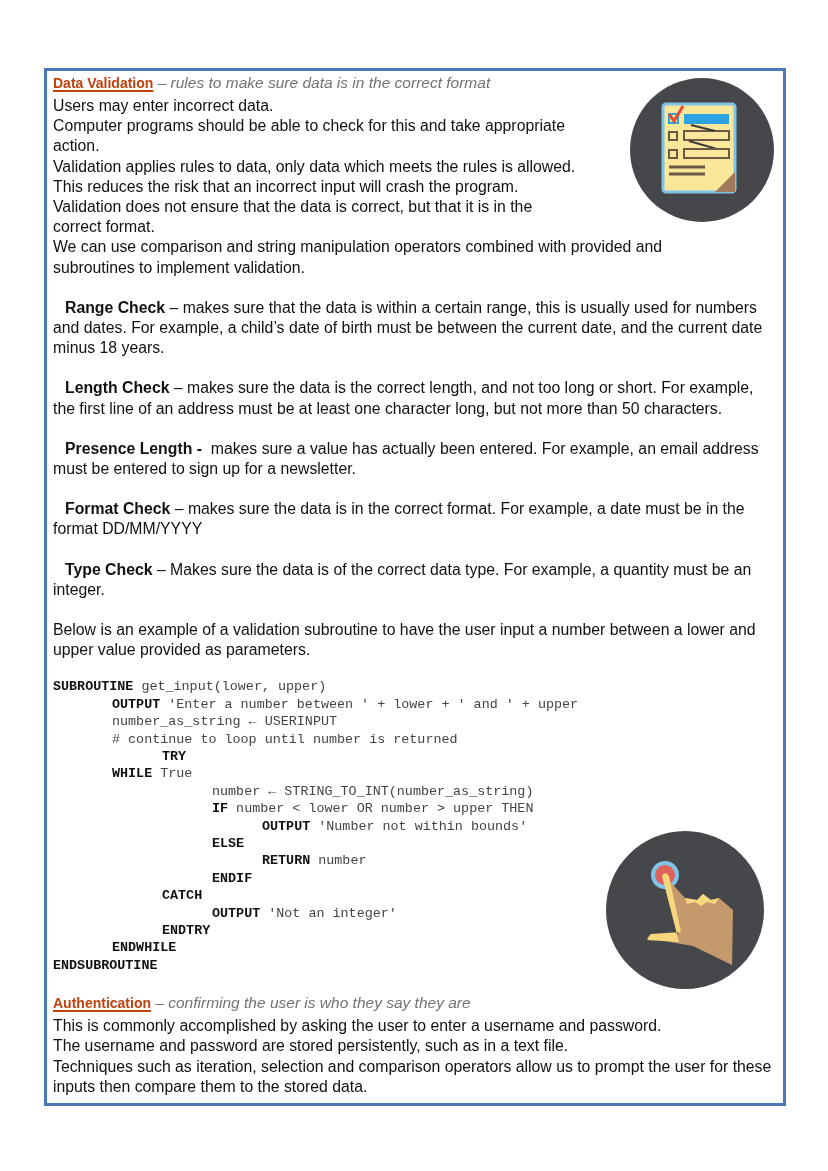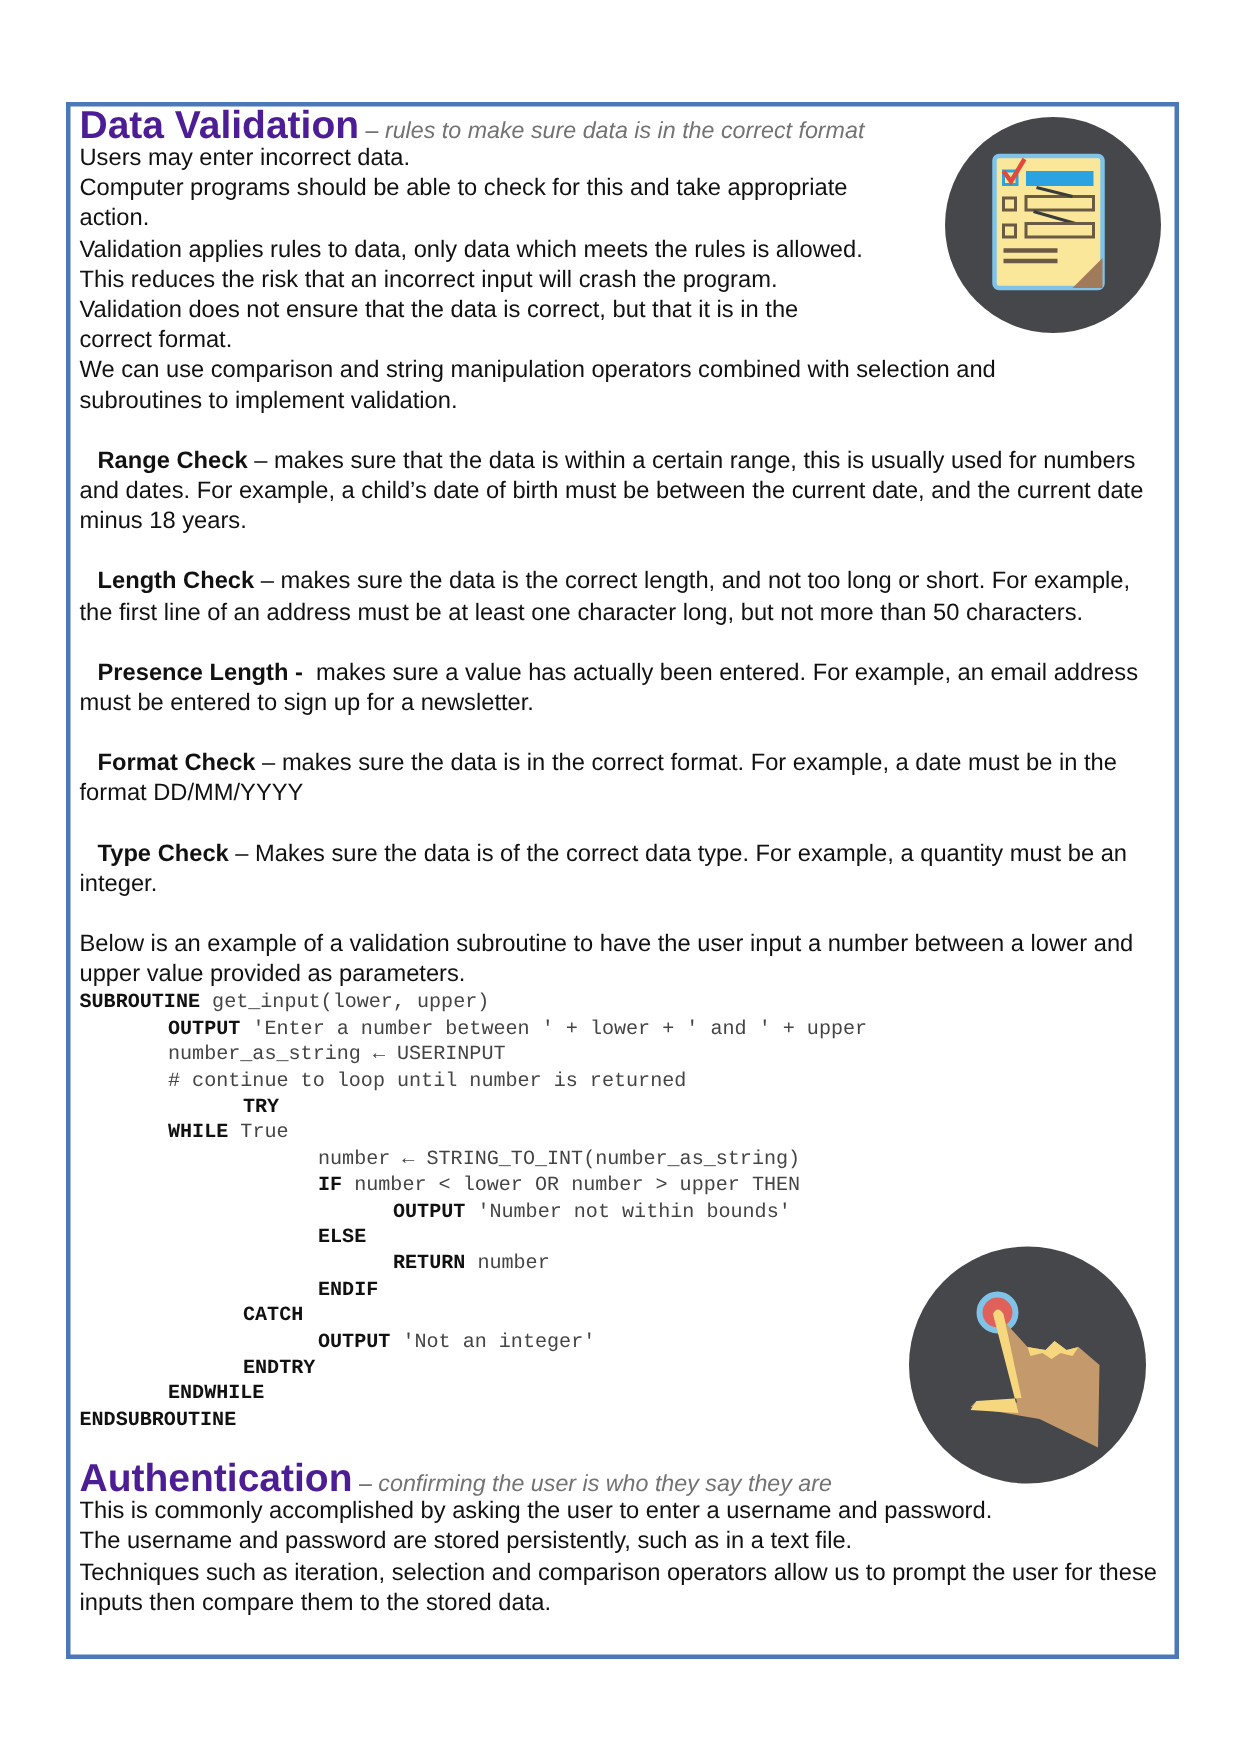--- a/index.html
+++ b/index.html
@@ -2,28 +2,28 @@
 <html><head>
 <meta charset="utf-8">
 <style>
   html, body { margin: 0; padding: 0; background: #ffffff; }
   body { width: 828px; height: 1171px; position: relative; overflow: hidden;
          font-family: "Liberation Sans", sans-serif; color: #111; }
   .frame { position: absolute; left: 44px; top: 68px; width: 736px; height: 1032px;
            border: 3px solid #4a78b8; box-sizing: content-box; }
   .content { position: absolute; left: 6px; top: 2px; right: 6px; }
   .heading-line { font-size: 16px; line-height: 20px; height: 23px; white-space: nowrap; }
-  .heading { color: #4c1d95; font-weight: bold; font-size: 26px; 
+  .heading { color: #c2410c; font-weight: bold; font-size: 14px; text-decoration: underline;
              text-decoration-thickness: 1.5px; text-underline-offset: 2px; }
   .subtitle { color: #737373; font-style: italic; font-size: 15.5px; }
   .p { font-size: 15.8px; line-height: 20.2px; margin: 0; }
   .gap { height: 20px; }
   .bold { font-weight: bold; margin-left: 12px; }
   .code { font-family: "Liberation Mono", monospace; font-size: 13.4px; line-height: 17.4px;
-          color: #444; }
+          color: #444; margin-top: 18px; }
   .code .ln { white-space: pre; height: 17.4px; }
   .code .kw { font-weight: bold; color: #111; }
   .i1 { padding-left: 59px; } .i2 { padding-left: 109px; } .i3 { padding-left: 159px; } .i4 { padding-left: 209px; }
   .icon-checklist { position: absolute; left: 629px; top: 77px; width: 146px; height: 146px; }
   .icon-touch { position: absolute; left: 605px; top: 830px; width: 160px; height: 160px; }
   .narrow { width: 560px; }
 </style>
 </head>
 <body>
 
@@ -34,21 +34,21 @@
       <span class="heading">Data Validation</span><span class="subtitle"> – rules to make sure data is in the correct format</span>
     </div>
 
     <div class="narrow">
       <p class="p">Users may enter incorrect data.</p>
       <p class="p" style="width:545px">Computer programs should be able to check for this and take appropriate action.</p>
       <p class="p">Validation applies rules to data, only data which meets the rules is allowed.</p>
       <p class="p">This reduces the risk that an incorrect input will crash the program.</p>
       <p class="p" style="width:510px">Validation does not ensure that the data is correct, but that it is in the correct format.</p>
     </div>
-    <p class="p" style="width:660px">We can use comparison and string manipulation operators combined with selection and subroutines to implement validation.</p>
+    <p class="p" style="width:660px">We can use comparison and string manipulation operators combined with provided and subroutines to implement validation.</p>
 
     <div class="gap"></div>
     <p class="p"><span class="bold">Range Check</span><span> – </span><span>makes sure that the data is within a certain range, this is usually used for numbers and dates. For example, a child’s date of birth must be between the current date, and the current date minus 18 years.</span></p>
 
     <div class="gap"></div>
     <p class="p"><span class="bold">Length Check</span><span> – </span><span>makes sure the data is the correct length, and not too long or short. For example, the first line of an address must be at least one character long, but not more than 50 characters.</span></p>
 
     <div class="gap"></div>
     <p class="p"><span class="bold">Presence Length -</span><span style="white-space:pre">  </span><span>makes sure a value has actually been entered. For example, an email address must be entered to sign up for a newsletter.</span></p>
 

